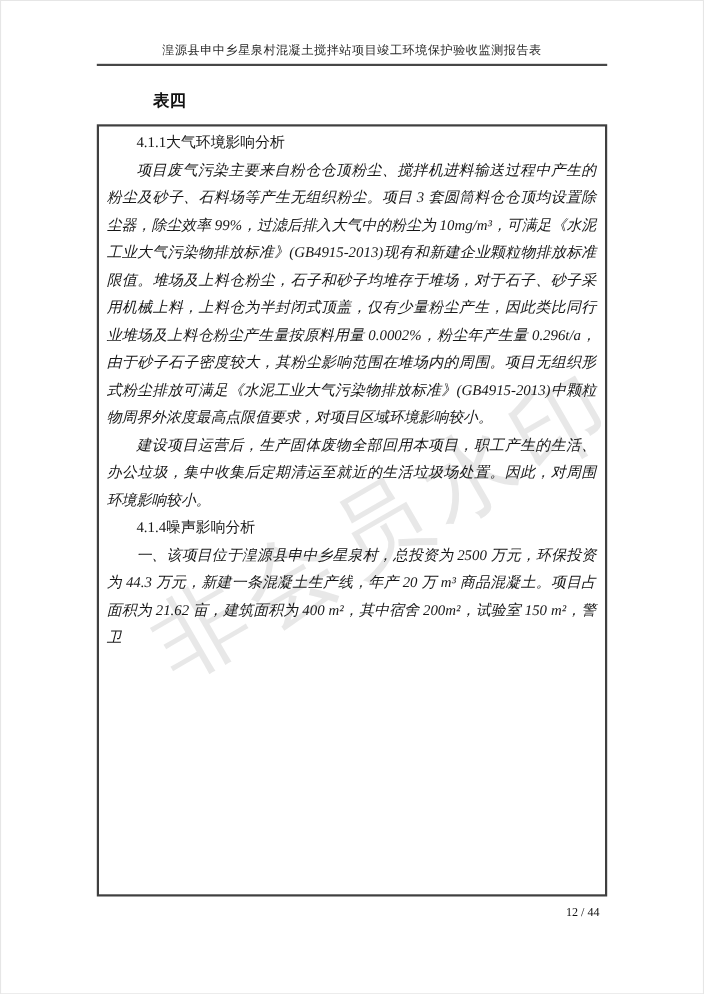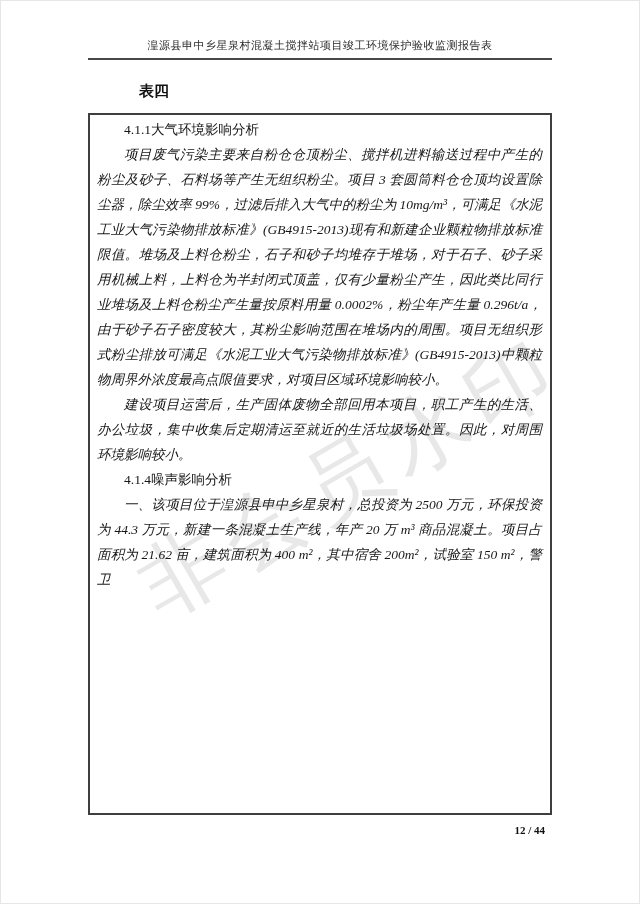--- a/index.html
+++ b/index.html
@@ -80,21 +80,21 @@
     transform: rotate(-30deg);
     transform-origin: center center;
     pointer-events: none;
     font-family: "Liberation Serif", "DejaVu Serif", serif;
   }
   .page-number {
     position: absolute;
     top: 824px;
     right: 95px;
     font-size: 11px;
-    font-weight: bold;
+    font-weight: normal;
     color: #111;
     text-align: right;
   }
 </style>
 </head>
 <body>
 
 <div class="page">
 
   <div class="doc-header">湟源县申中乡星泉村混凝土搅拌站项目竣工环境保护验收监测报告表</div>

